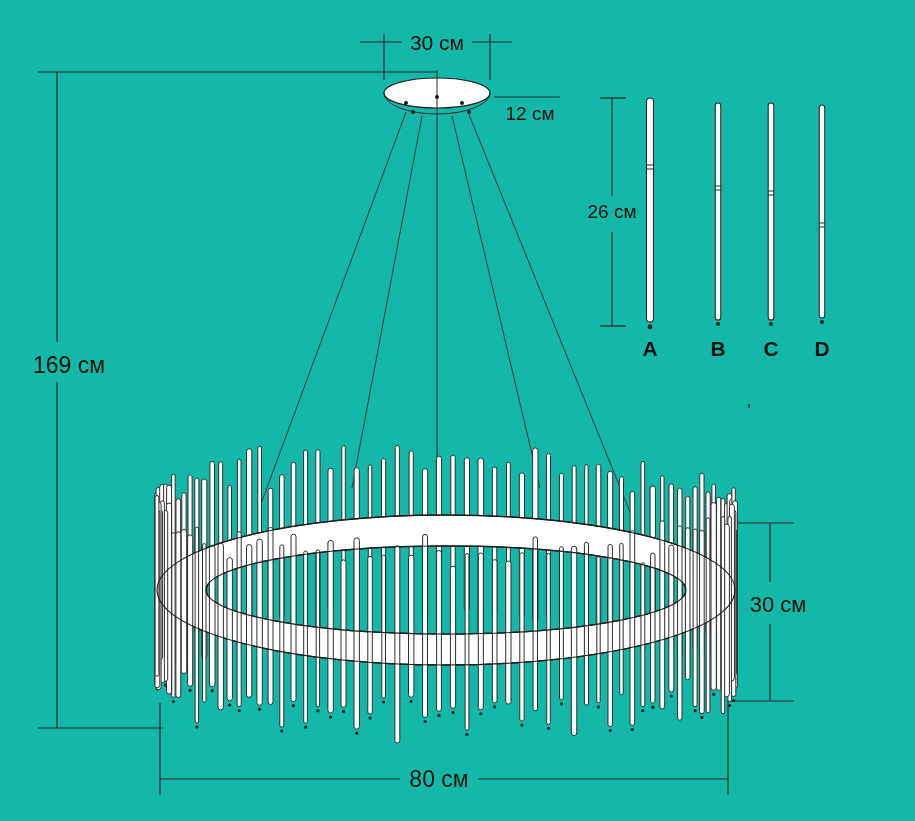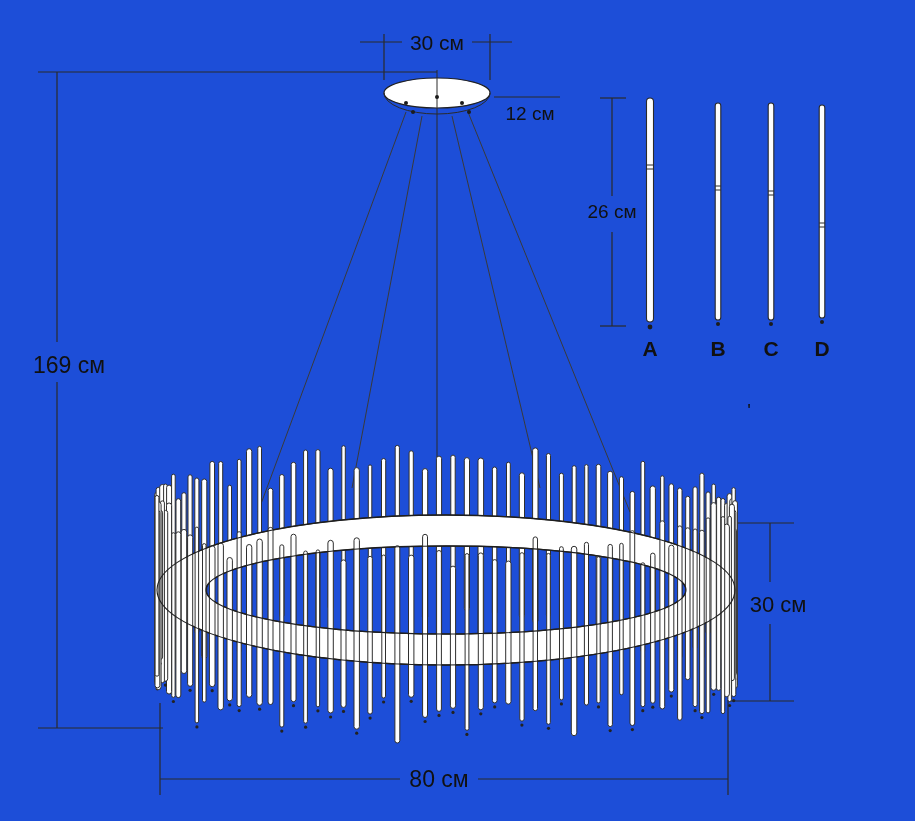--- a/index.html
+++ b/index.html
@@ -1,16 +1,16 @@
 <!DOCTYPE html>
 <html><head>
 <meta charset="utf-8">
 <style>
   html,body{margin:0;padding:0;background:#fff;}
-  .stage{position:relative;width:915px;height:821px;background:#1d4ed8;overflow:hidden;}
+  .stage{position:relative;width:915px;height:821px;background:#14b8a6;overflow:hidden;}
   svg{display:block;}
   text{font-family:"Liberation Sans",sans-serif;fill:#111;}
   .mid{text-anchor:middle;}
   .t23{font-size:23px;}
   .t22{font-size:22px;}
   .t21{font-size:21px;}
   .t19{font-size:19px;}
   .lab{font-size:21px;font-weight:bold;}
   .dim line{stroke:#2a2a2a;stroke-width:1.2;}
   .thin{stroke:#2a2a2a;stroke-width:1;fill:none;}

